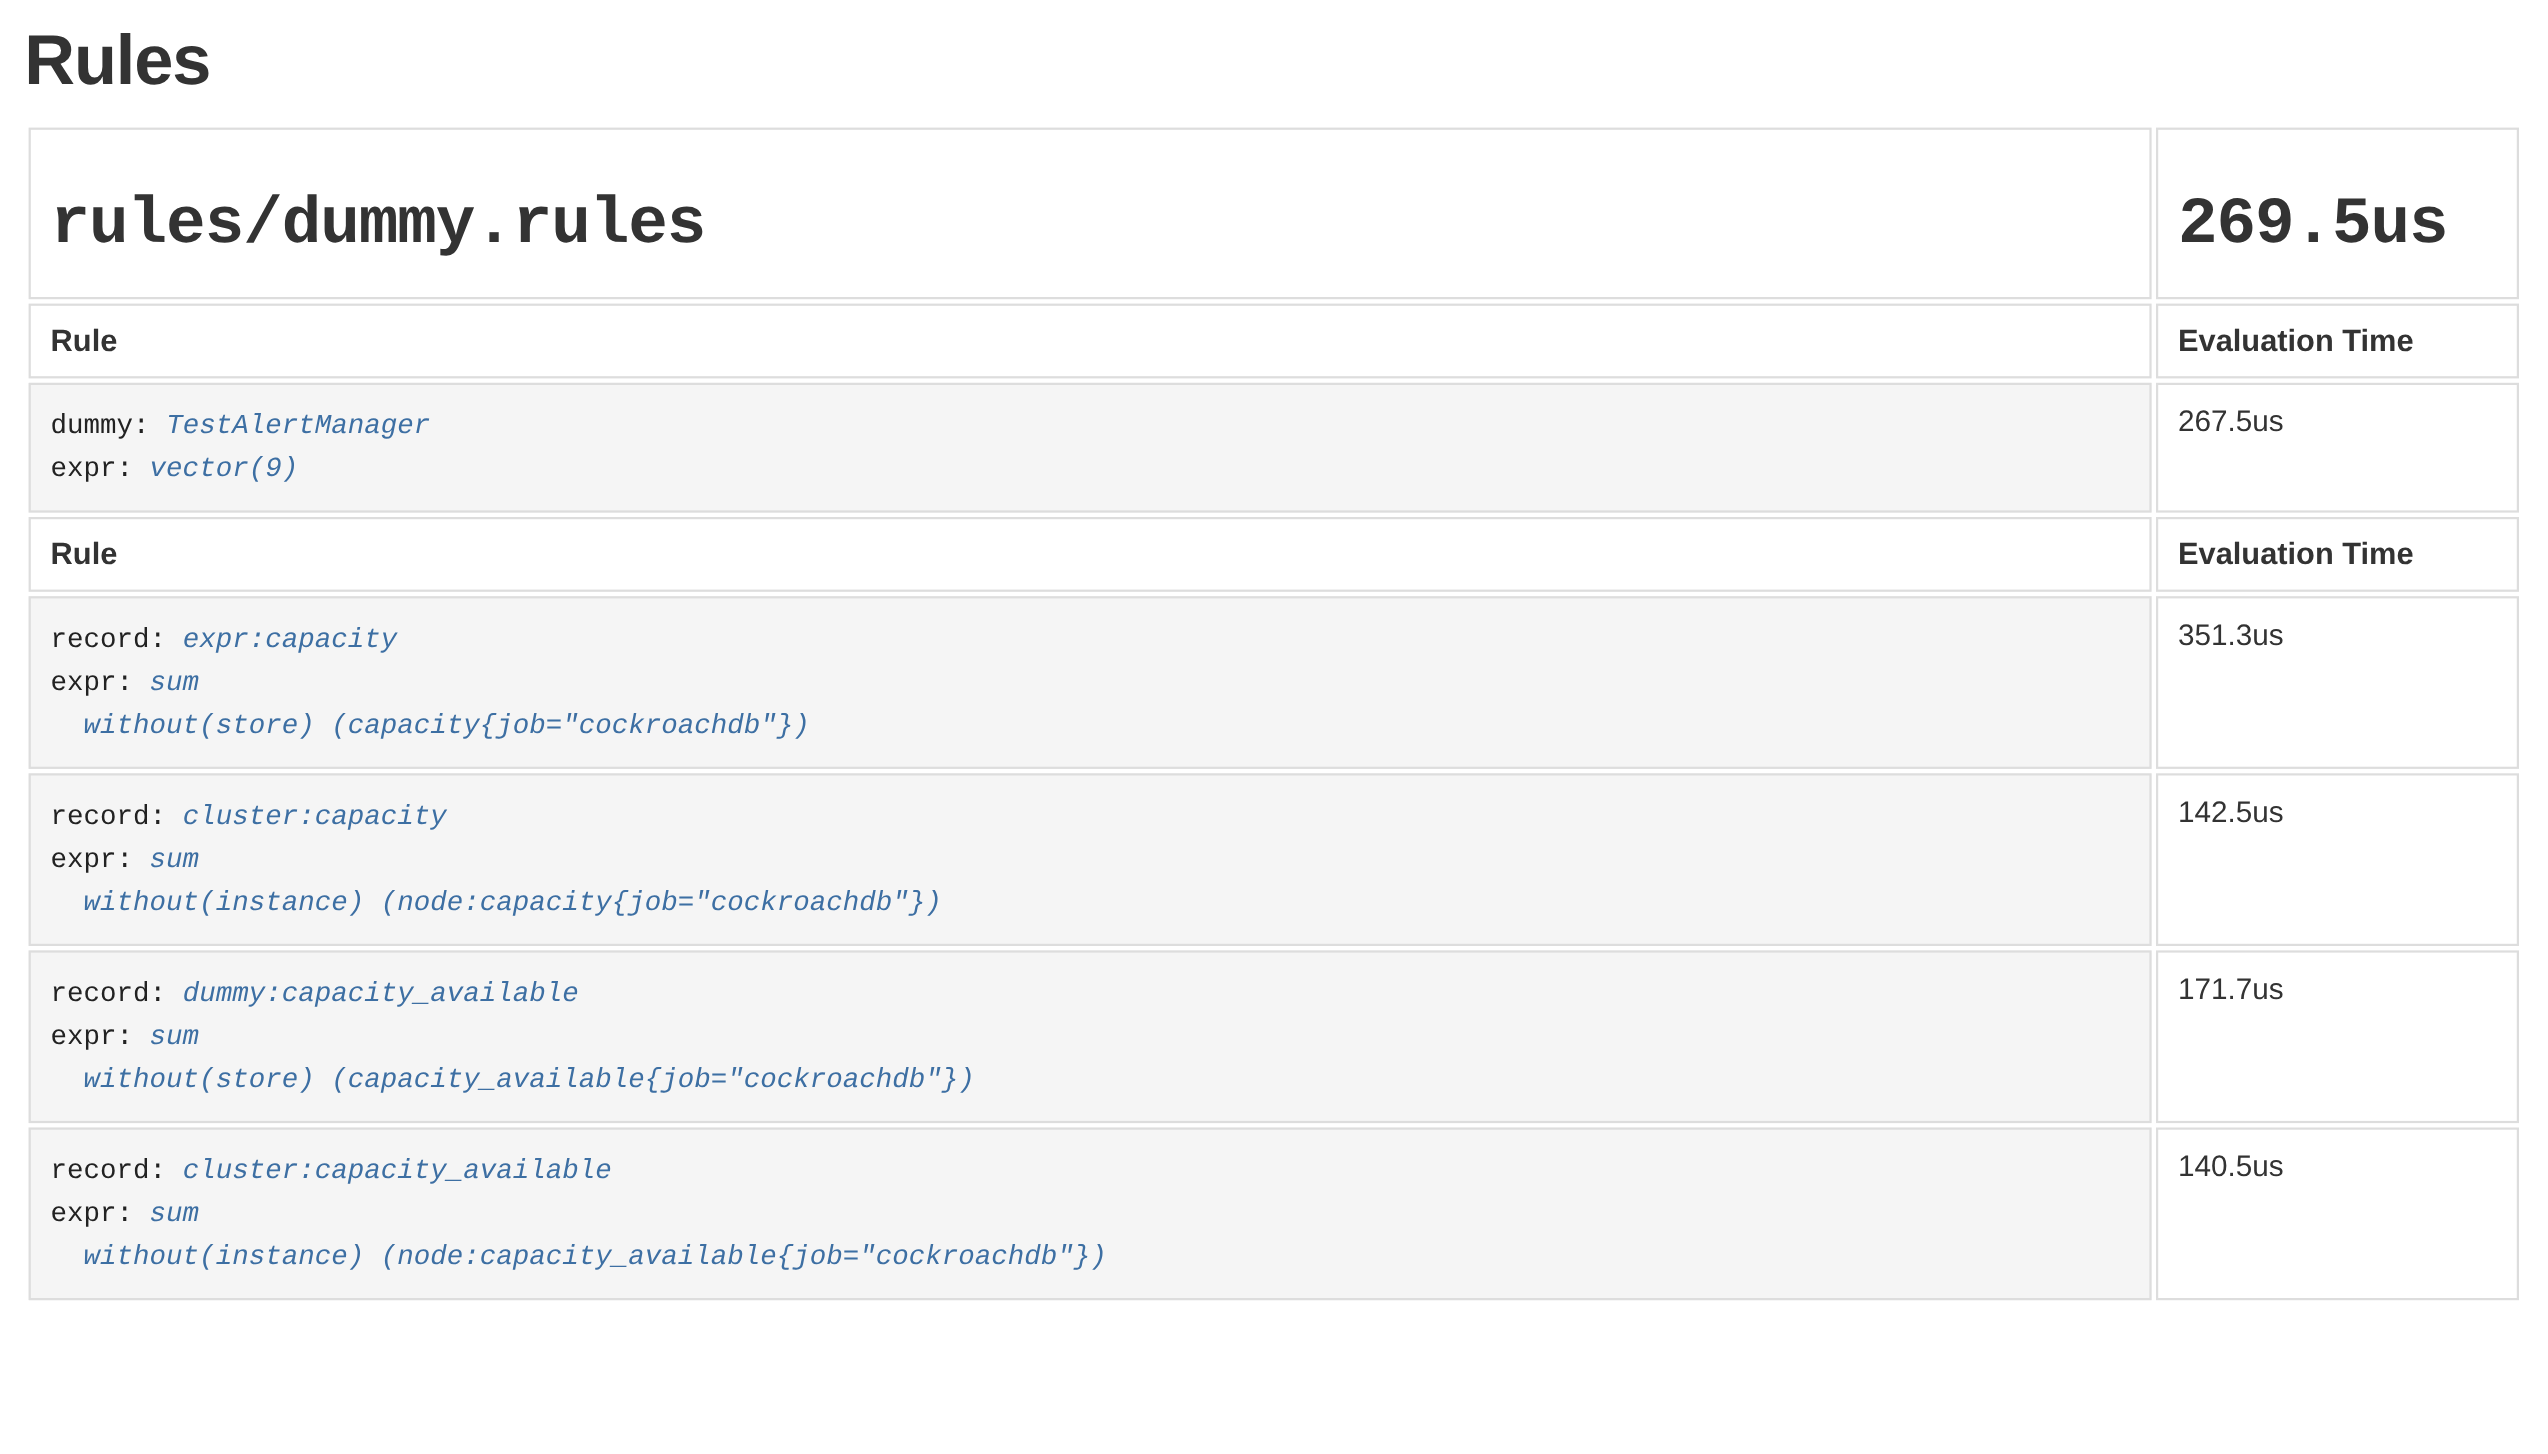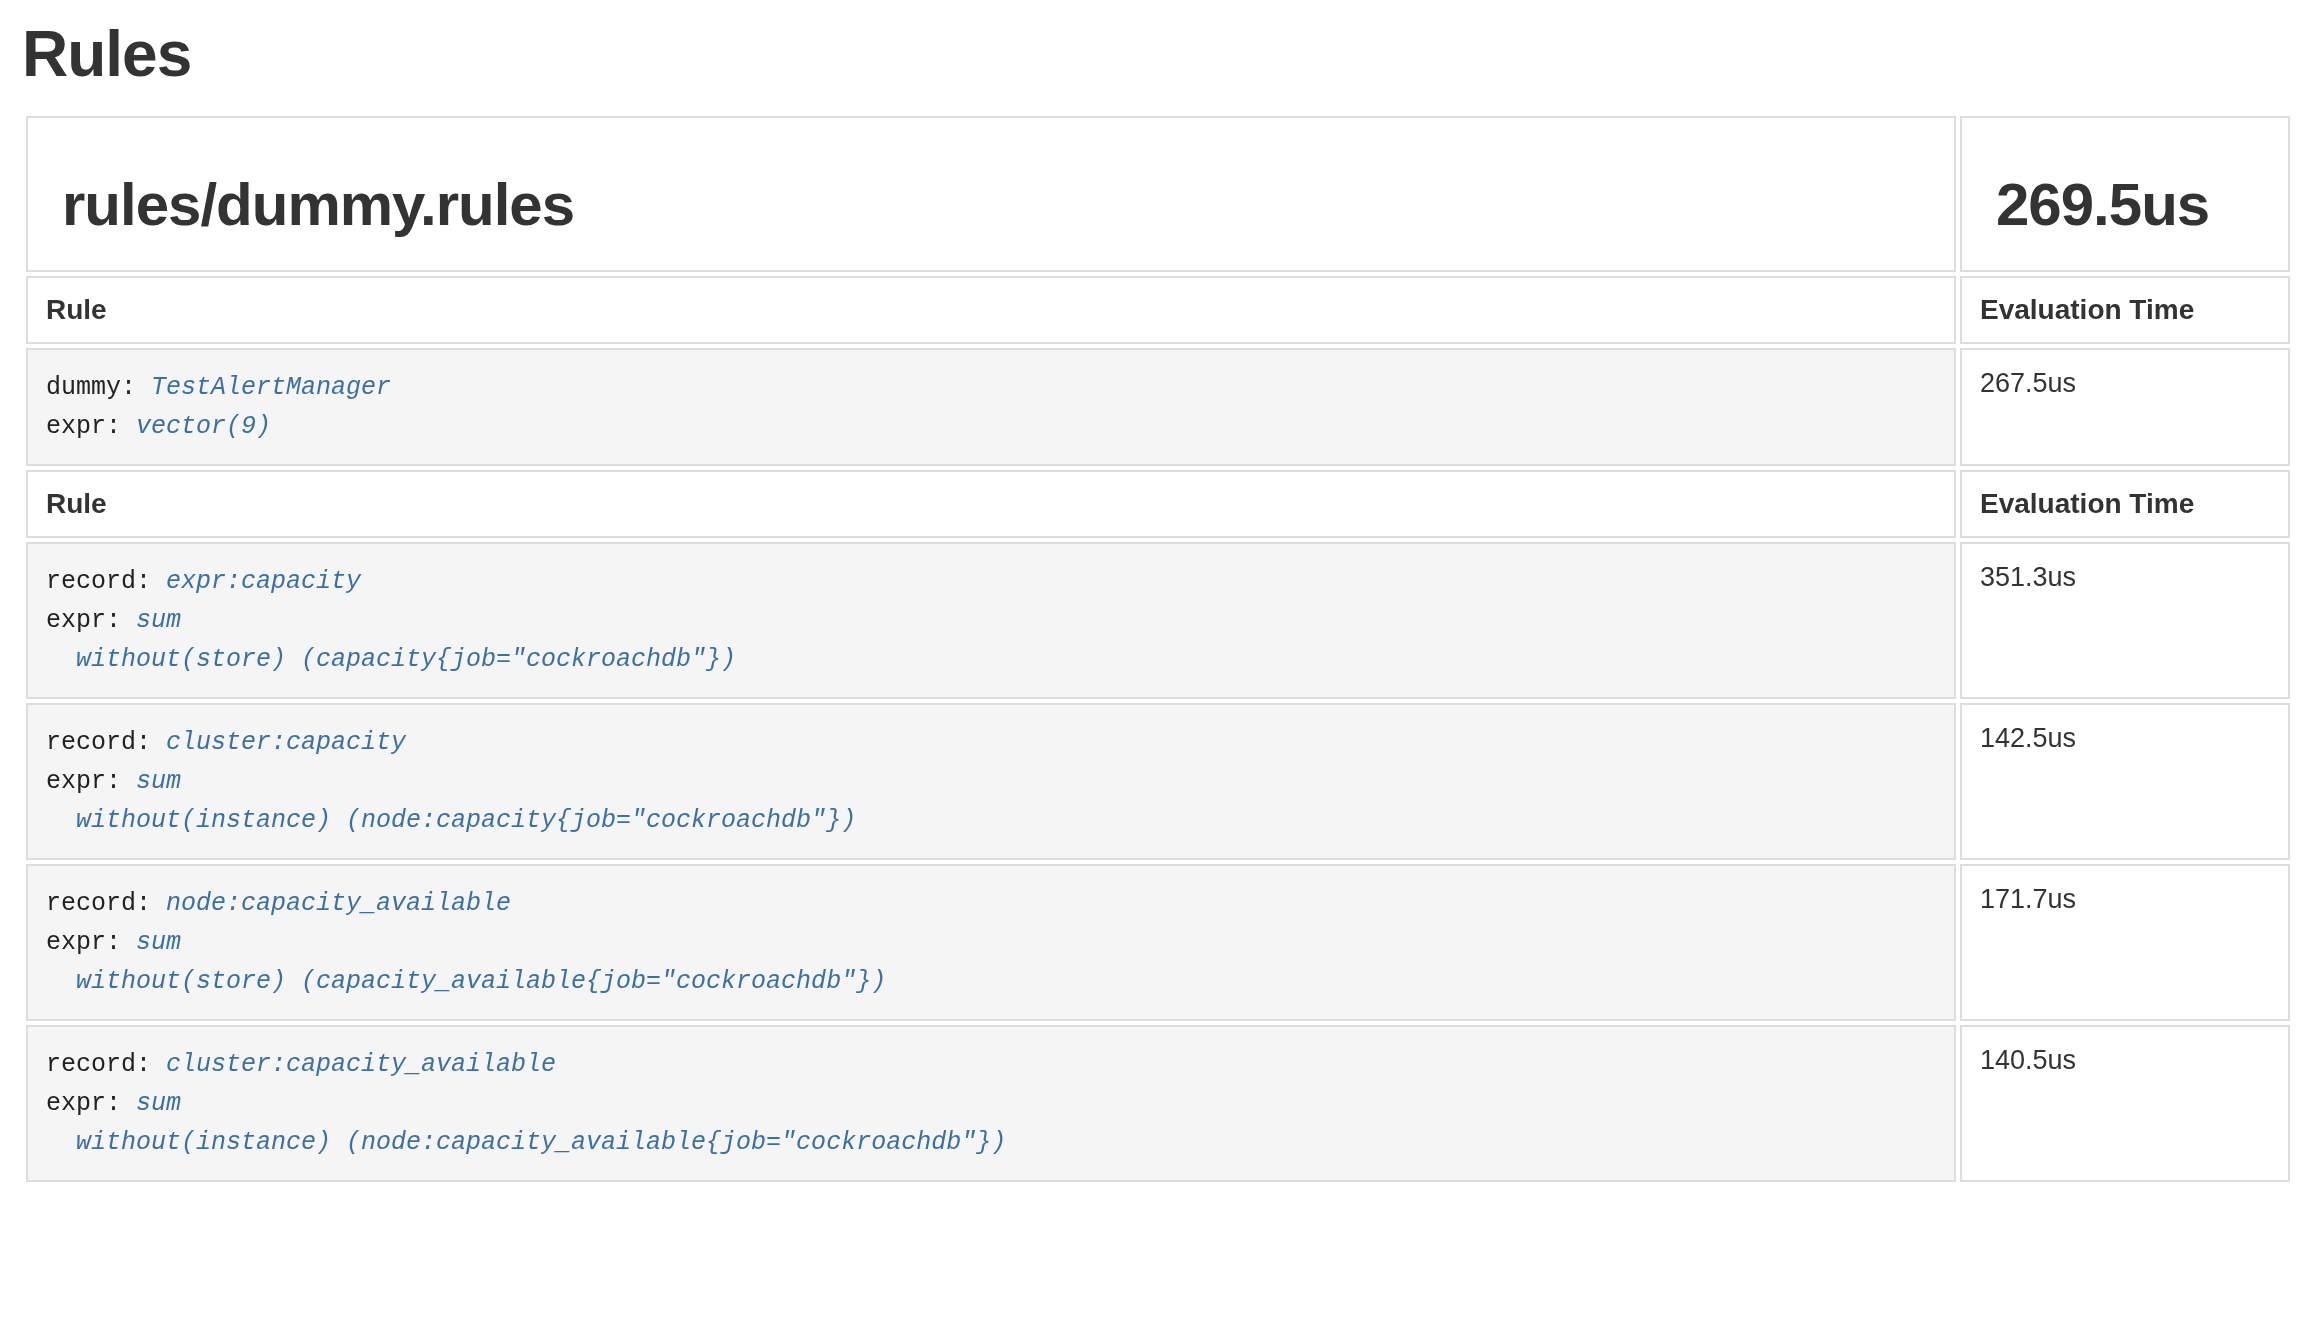--- a/index.html
+++ b/index.html
@@ -48,23 +48,24 @@
   col.eval-col  { width: 330px; }
 
   
   td.group-cell { padding: 14px 18px; }
   h2.group-heading {
     font-size: 60px;
     line-height: 66px;
     font-weight: 600;
     color: #333333;
     letter-spacing: -1px;
-    margin: 40px 0 18px 16px;
+    margin: 40px 0 18px 0;
     white-space: nowrap;
     overflow: hidden;
+    font-family: Liberation Mono, monospace;
   }
 
   
   td.colhead-cell {
     font-size: 28px;
     line-height: 32px;
     font-weight: bold;
     color: #333333;
     padding: 16px 18px;
     margin-left: 24px;
@@ -141,21 +142,21 @@
   </tr>
 
   <tr>
     <td class="rule-cell"><span class="k">record: </span><a class="rule-link">cluster:capacity</a><span class="k">
 expr: </span><a class="rule-link">sum
   without(instance) (node:capacity{job="cockroachdb"})</a></td>
     <td class="eval-cell">142.5us</td>
   </tr>
 
   <tr>
-    <td class="rule-cell"><span class="k">record: </span><a class="rule-link">node:capacity_available</a><span class="k">
+    <td class="rule-cell"><span class="k">record: </span><a class="rule-link">dummy:capacity_available</a><span class="k">
 expr: </span><a class="rule-link">sum
   without(store) (capacity_available{job="cockroachdb"})</a></td>
     <td class="eval-cell">171.7us</td>
   </tr>
 
   <tr>
     <td class="rule-cell"><span class="k">record: </span><a class="rule-link">cluster:capacity_available</a><span class="k">
 expr: </span><a class="rule-link">sum
   without(instance) (node:capacity_available{job="cockroachdb"})</a></td>
     <td class="eval-cell">140.5us</td>

